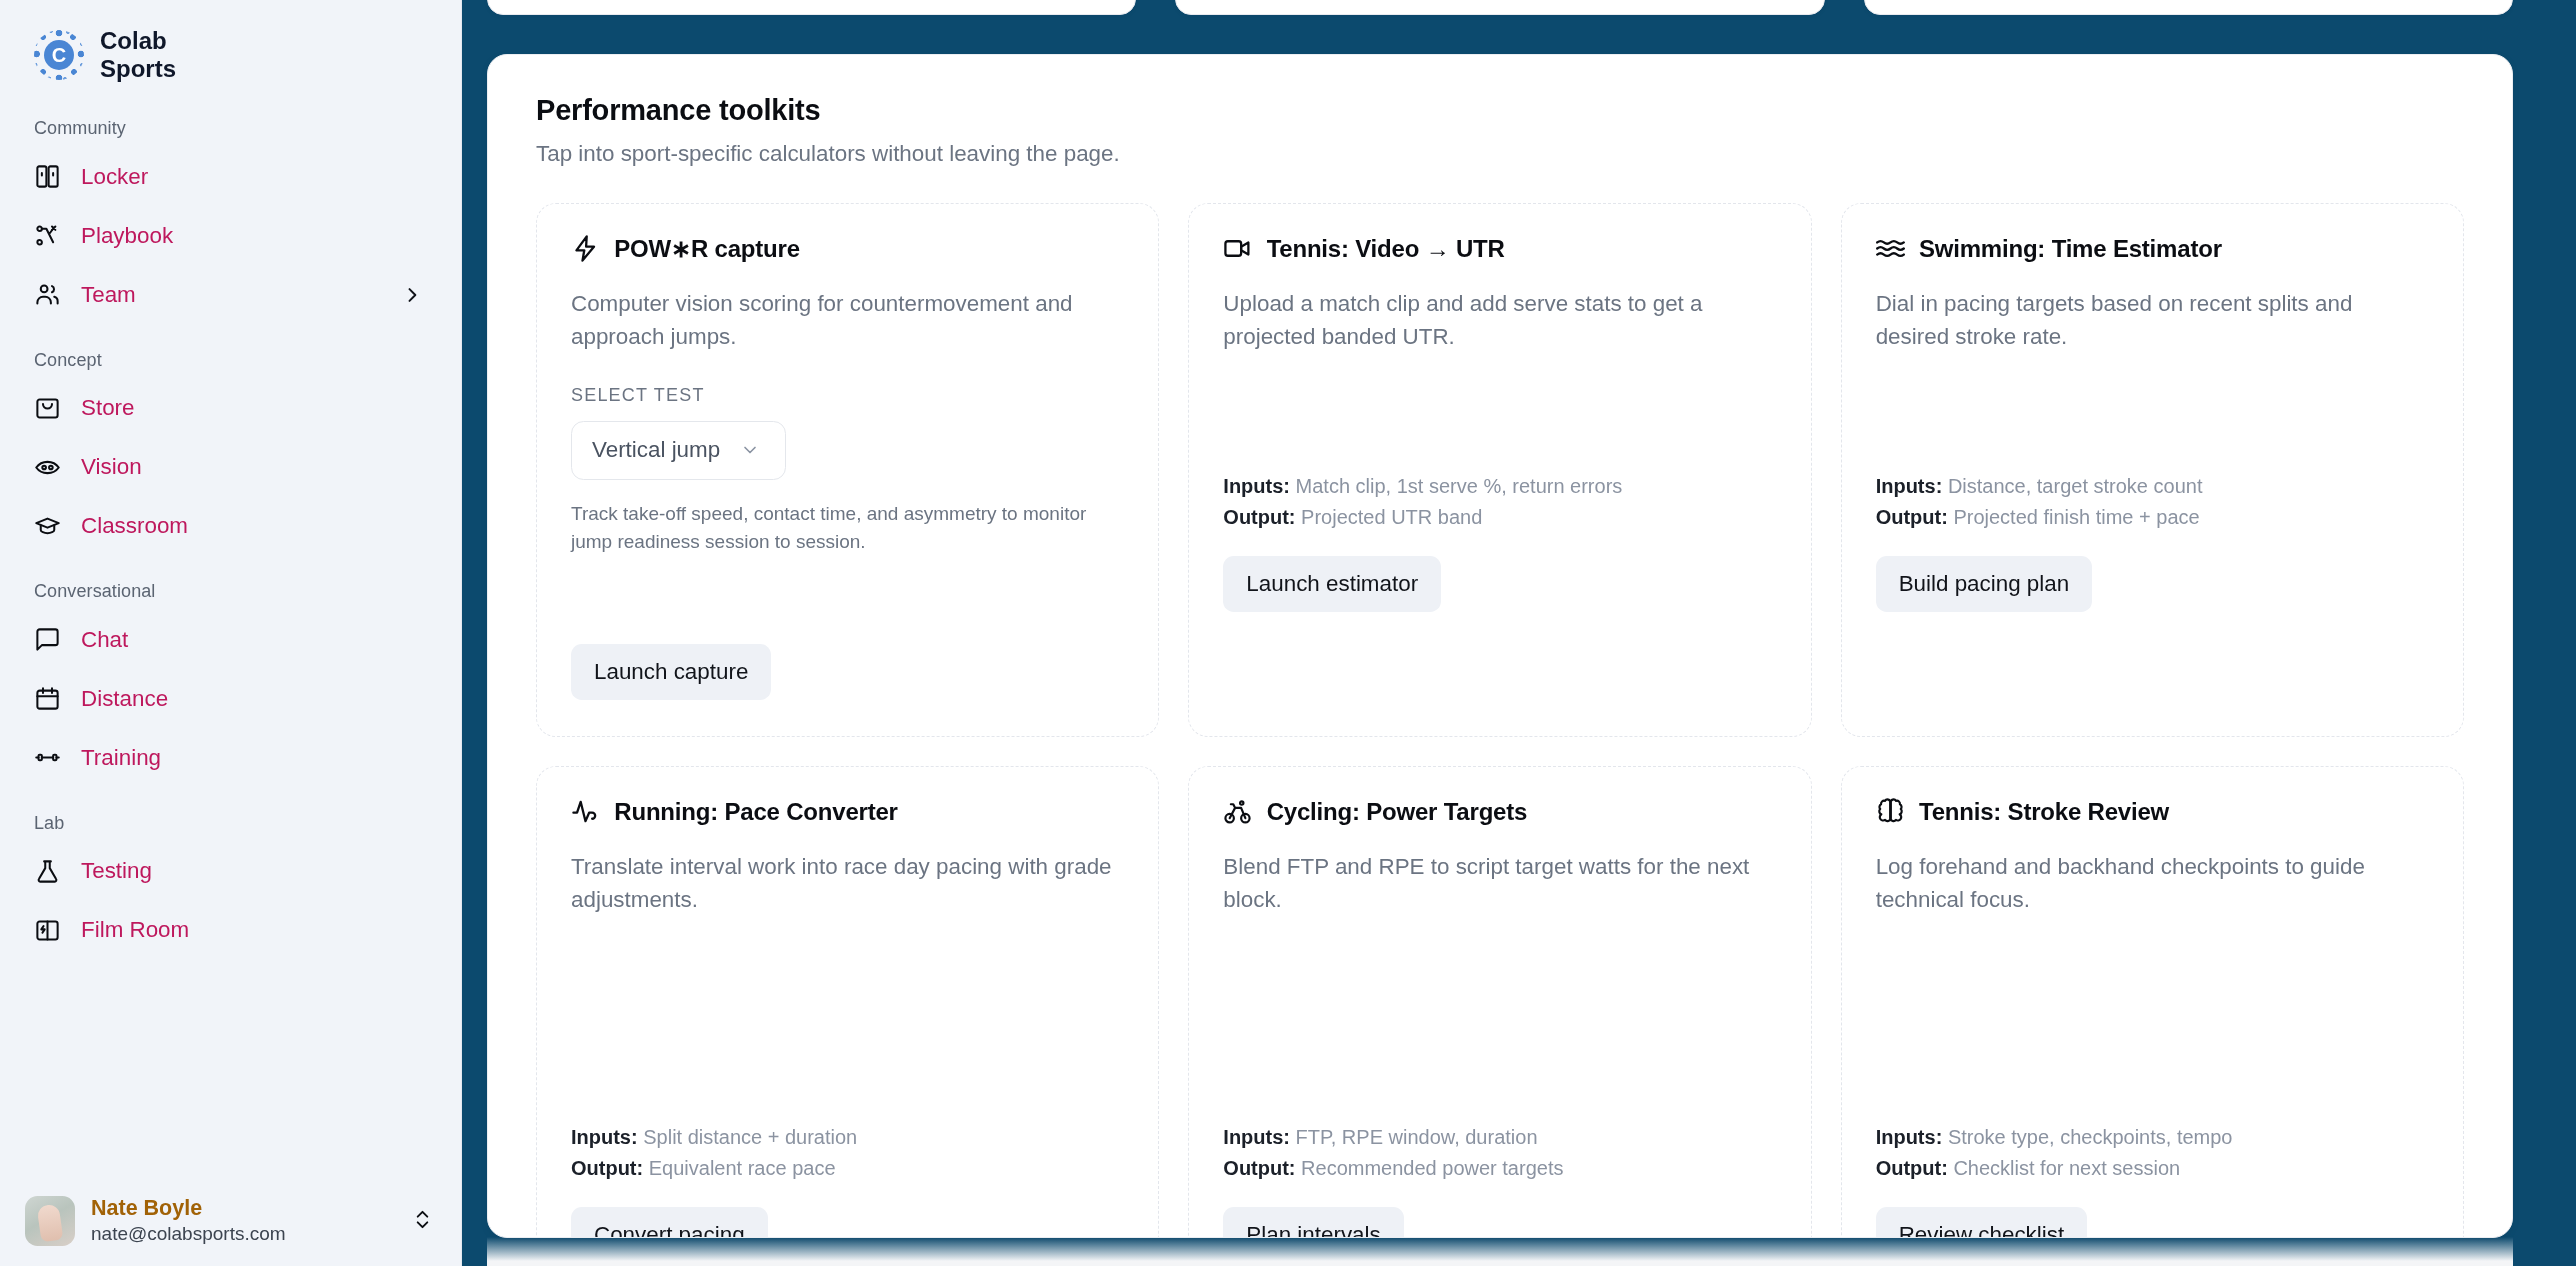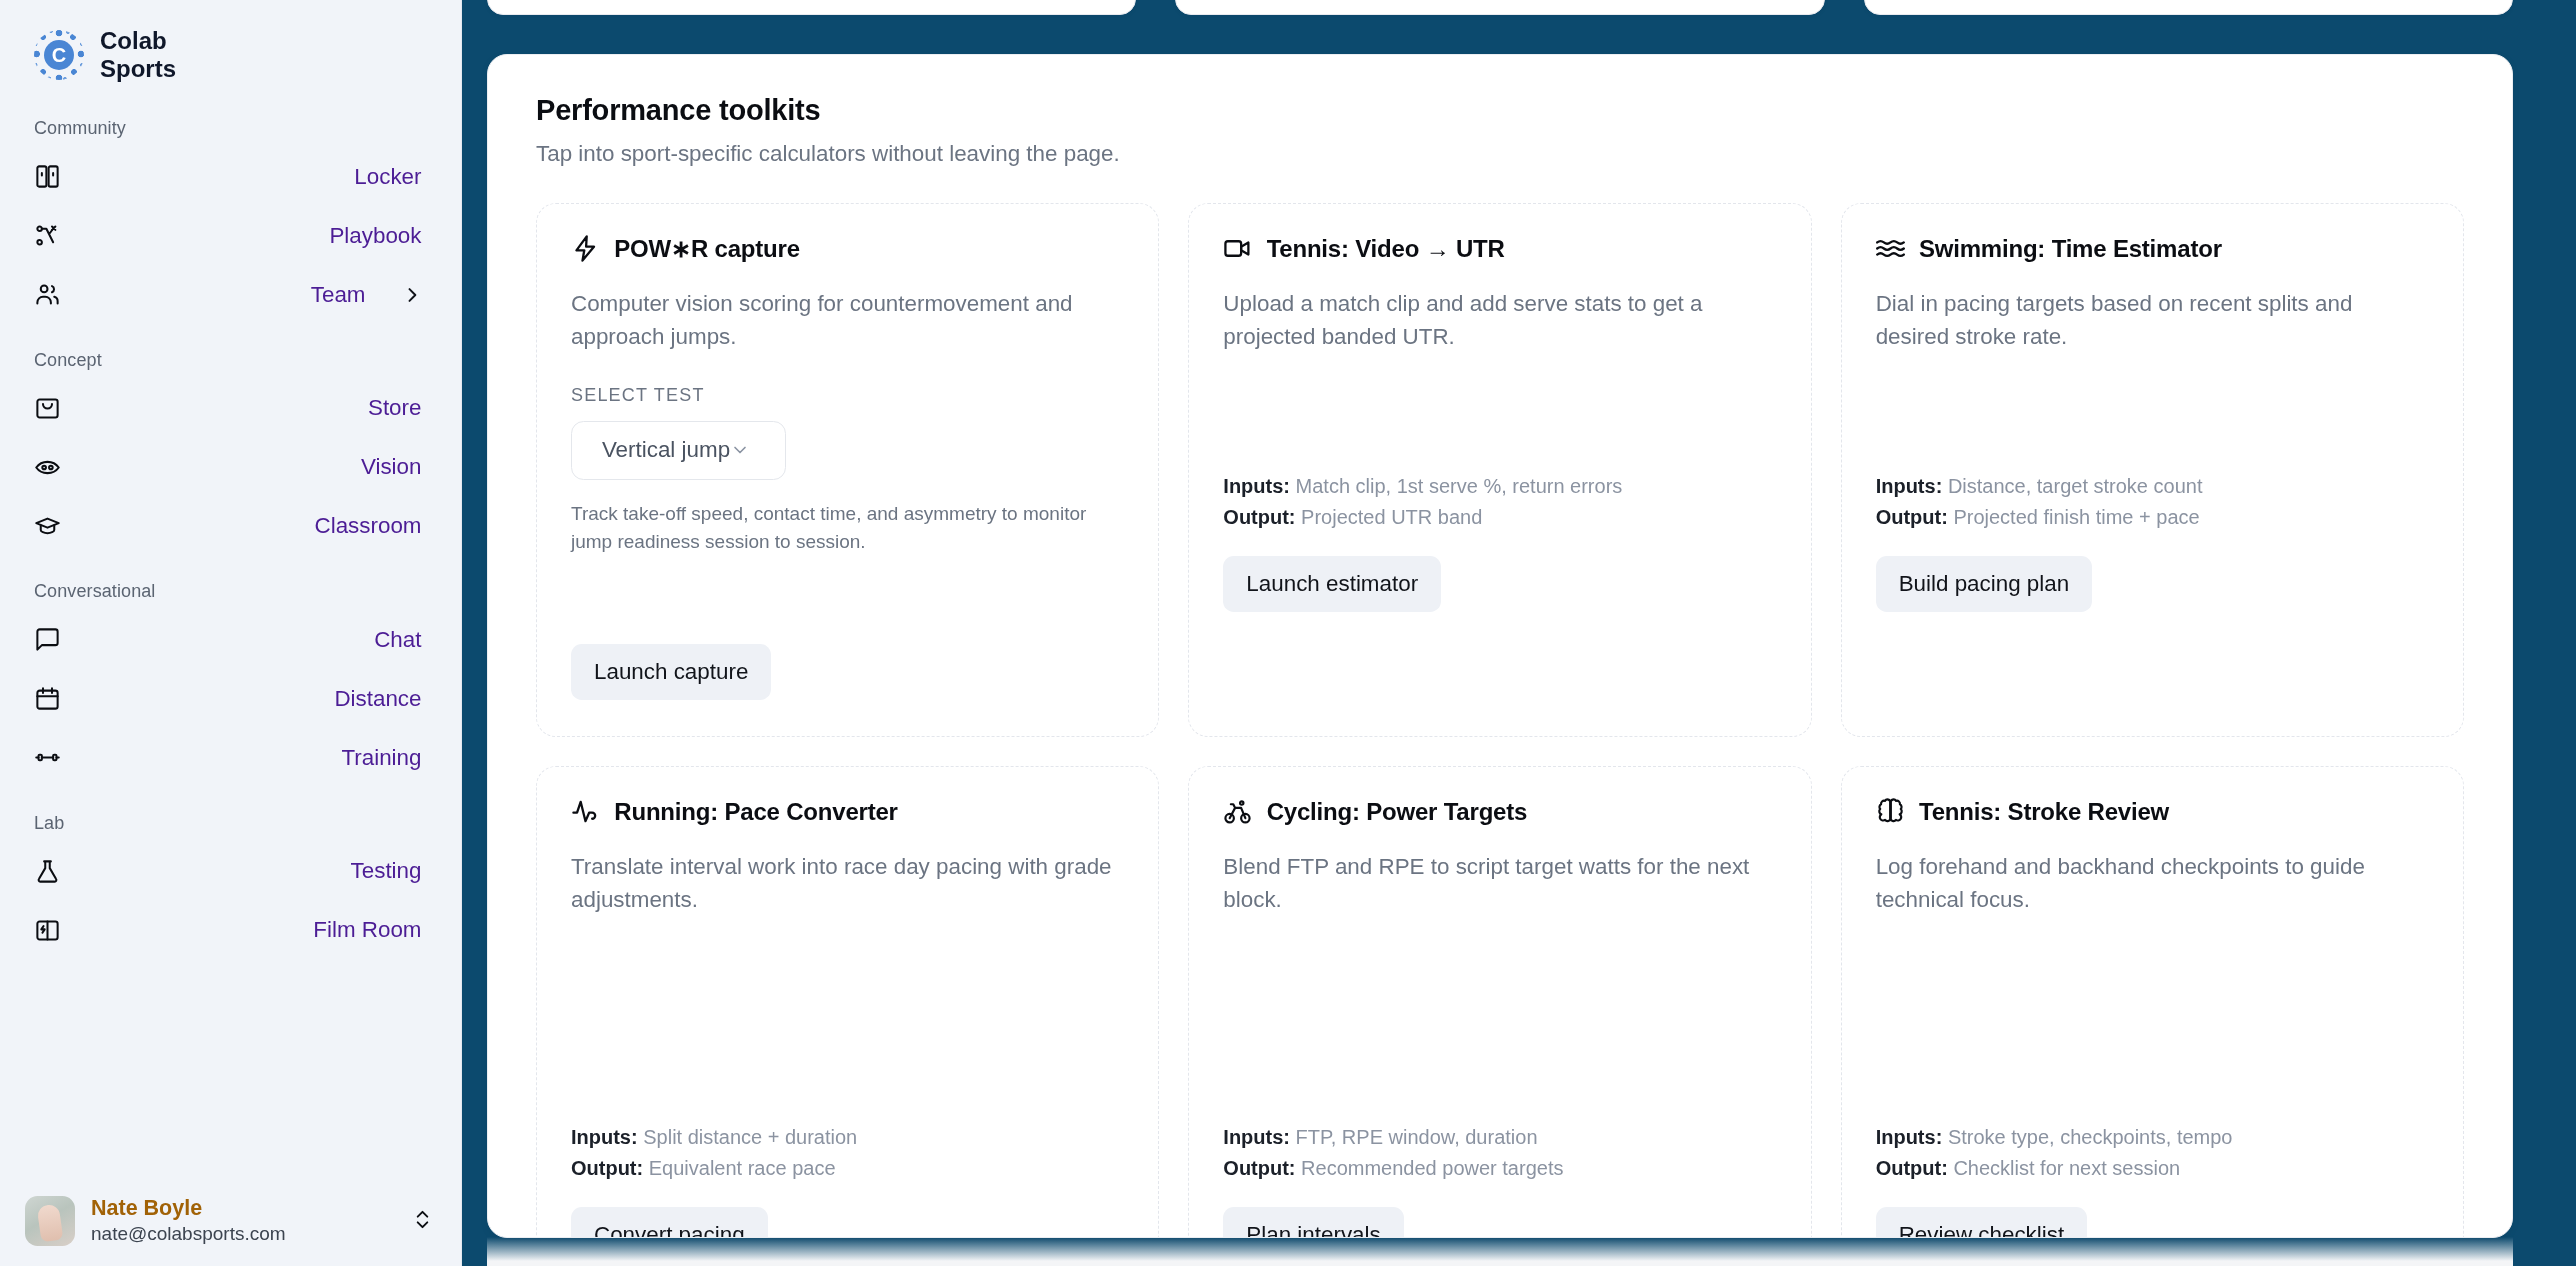--- a/index.html
+++ b/index.html
@@ -52,24 +52,24 @@
   }
   .brand-text { font-size: 24px; font-weight: bold; color: #0f172a; line-height: 1.15; }
 
   .nav { padding: 36px 0 0 0; }
   .nav-group-label {
     font-size: 18px; color: #5b6472; padding: 0 0 0 34px;
     margin-bottom: 12.5px; letter-spacing: 0.1px;
   }
   .nav-group { margin-bottom: 30px; }
   .nav-item {
-    display: flex; align-items: center; gap: 36px;
+    display: flex; align-items: center; gap: 20px;
     height: 50px; padding: 0 27px 0 34px;
-    font-size: 22.4px; color: #4c1d95; cursor: pointer;
-    border-radius: 10.7px; margin: 0 12.5px 9px 12.5px; padding-left: 21.5px; text-align: right;
+    font-size: 22.4px; color: #be185d; cursor: pointer;
+    border-radius: 10.7px; margin: 0 12.5px 9px 12.5px; padding-left: 21.5px;
   }
   .nav-ico { width: 27px; height: 27px; flex: 0 0 27px; color: #0b0d12; display:flex; align-items:center; justify-content:center;}
   .nav-ico svg { width: 27px; height: 27px; display: block; }
   .nav-label { flex: 1 1 auto; }
   .nav-chev { width: 20px; height: 20px; color: #11141a; }
 
   .sidebar-footer {
     position: absolute; left: 0; right: 1.8px; bottom: 0;
     height: 93px; display: flex; align-items: center; gap: 16px;
     padding: 0 25px 0 25px; background: #f1f4f9;
@@ -130,21 +130,21 @@
   .tc-title { font-size: 24px; font-weight: bold; color: #0b0d12; letter-spacing: -0.2px; }
   .tc-desc { margin-top: 25px; font-size: 22.4px; line-height: 1.45; color: #6b7482; }
 
   .tc-field-label {
     margin-top: 32px; font-size: 18px; letter-spacing: 1.2px;
     color: #6b7482; text-transform: uppercase;
   }
   .tc-select {
     margin-top: 14.3px; width: 215px; height: 59px;
     border: 0.9px solid #e4e7ec; border-radius: 12.5px; background: #fff;
-    display: flex; align-items: center; justify-content: center;
+    display: flex; align-items: center; justify-content: space-between;
     padding: 0 25px 0 20px; font-size: 22.4px; color: #4a5361; cursor: pointer;
   }
   .tc-select .chev { width: 20px; height: 20px; color: #8a93a2; }
   .tc-help { margin-top: 20px; font-size: 19px; line-height: 1.5; color: #6b7482; }
 
   .tc-io { margin-top: 30px; font-size: 20px; line-height: 1.55; color: #8b93a1; }
   .tc-io b { color: #1b2029; font-weight: bold; }
   .tc-io .row { white-space: nowrap; }
 
   .tc-spacer { flex: 1 1 auto; }

